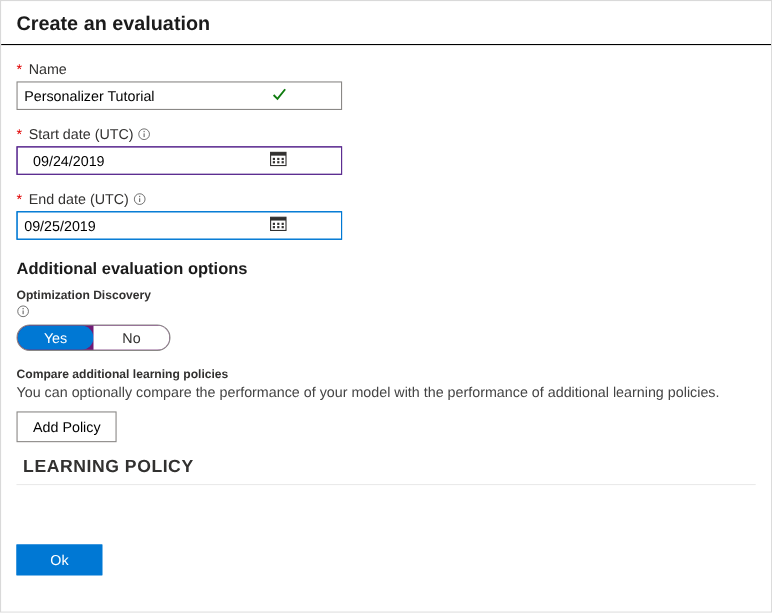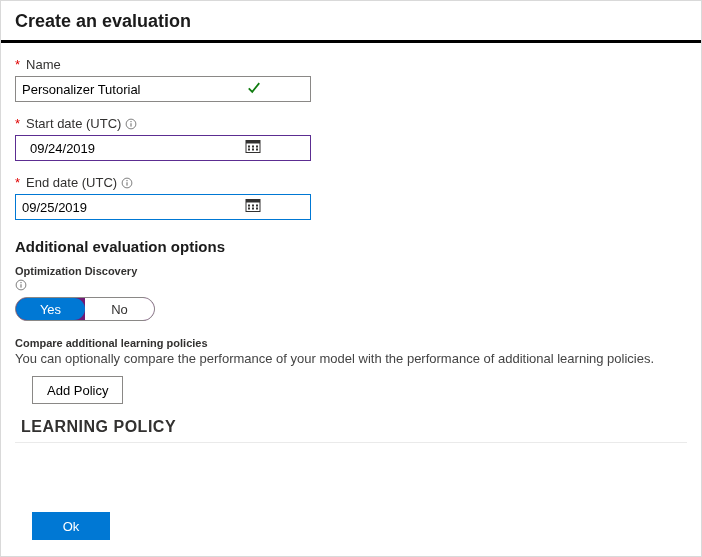--- a/index.html
+++ b/index.html
@@ -11,21 +11,21 @@
     background:#fff;
   }
   .panel {
     width:702px; height:557px;
     border:1px solid #d9d9d9;
     background:#fff;
     overflow:hidden;
   }
   .panel-header {
     padding:10px 14px 8px 14px;
-    border-bottom:3px solid #000000;
+    border-bottom:1px solid #000000;
   }
   .panel-header h1 {
     margin:0;
     font-size:18px;
     font-weight:600;
     color:#1b1b1b;
   }
   .panel-body {
     padding:14px 14px 0 14px;
   }
@@ -131,21 +131,20 @@
     display:inline-flex;
     align-items:center;
     justify-content:center;
     height:28px;
     padding:0 14px;
     font-size:13px;
     border:1px solid #8a8886;
     background:#fff;
     cursor:pointer;
     font-family:inherit;
-    margin-left:17px;
   }
   .btn.primary {
     background:#0078d4;
     border-color:#0078d4;
     color:#fff;
     min-width:78px;
   }
   .policy-header {
     margin:14px 0 6px 6px;
     font-size:16px;
@@ -154,21 +153,21 @@
     color:#323130;
     text-transform:uppercase;
   }
   .divider {
     border:none;
     border-top:1px solid #eaeaea;
     margin:0 0 0 0;
   }
   .footer {
     position:absolute;
-    bottom:16px;
+    bottom:33px;
     left:14px;
   }
   .panel { position:relative; }
   .block { margin-bottom:16px; }
   
   .caret-text { }
 </style>
 </head>
 <body>
 

